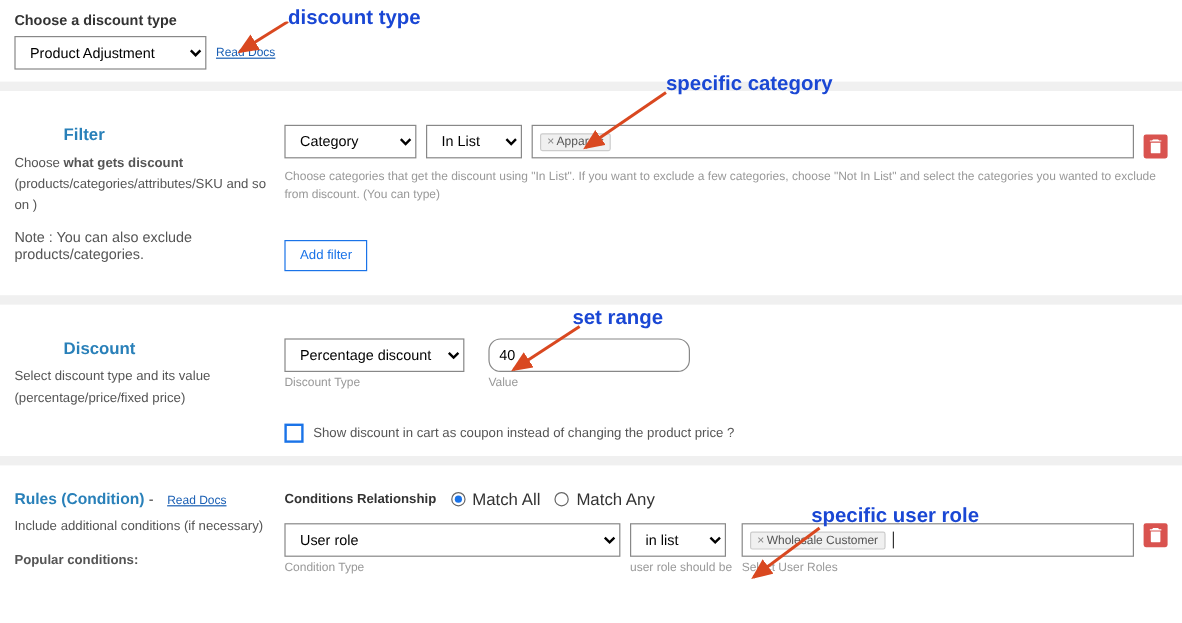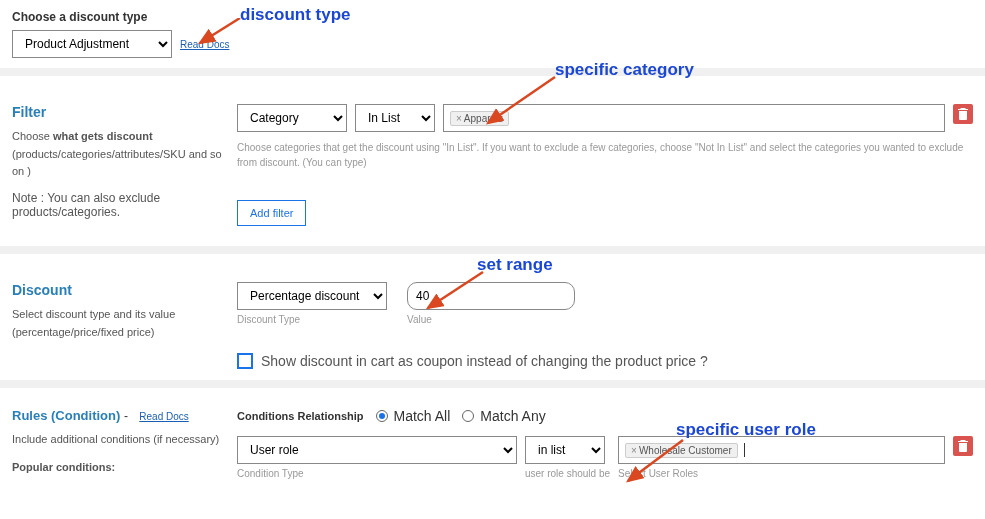--- a/index.html
+++ b/index.html
@@ -26,20 +26,21 @@
       padding-right: 10px;
     }
     .right-col {
       flex: 1;
     }
     .section-title {
       color: #2980b9;
       font-weight: 600;
       font-size: 14px;
       margin-bottom: 8px;
+      margin-left: 41px;
     }
     .sub-text {
       color: #555;
       font-size: 11px;
       line-height: 1.6;
     }
     .note-text {
       color: #555;
       font-size: 12px;
       margin-top: 10px;
@@ -63,21 +64,21 @@
     .read-more {
       color: #1a5fb4;
       font-size: 10px;
       text-decoration: underline;
       margin-left: 8px;
       cursor: pointer;
     }
     .filter-row {
       display: flex;
       gap: 8px;
-      align-items: flex-start;
+      align-items: flex-end;
     }
     .category-select { width: 110px; }
     .inlist-select { width: 80px; }
     .tag-input {
       flex: 1;
       border: 1px solid #888;
       min-height: 28px;
       display: flex;
       align-items: center;
       padding: 2px 6px;
@@ -279,21 +280,21 @@
         </select>
         <div class="small-label">Discount Type</div>
       </div>
       <div>
         <input type="text" class="value-input" value="40" style="">
         <div class="small-label">Value</div>
       </div>
     </div>
     <div class="checkbox-row">
       <div class="checkbox"></div>
-      <span style="font-size:14px; color:#555;">Show discount in cart as coupon instead of changing the product price ?</span>
+      <span style="font-size:11px; color:#555;">Show discount in cart as coupon instead of changing the product price ?</span>
     </div>
   </div>
 </div>
 
 <div class="divider"></div>
 
 <div class="section" style="padding-top:20px; padding-bottom:10px;">
   <div class="left-col">
     <div style="margin-bottom:8px;">
       <span class="rules-title">Rules (Condition) </span><span style="color:#333;">- </span><a class="read-more read-docs">Read Docs</a>

